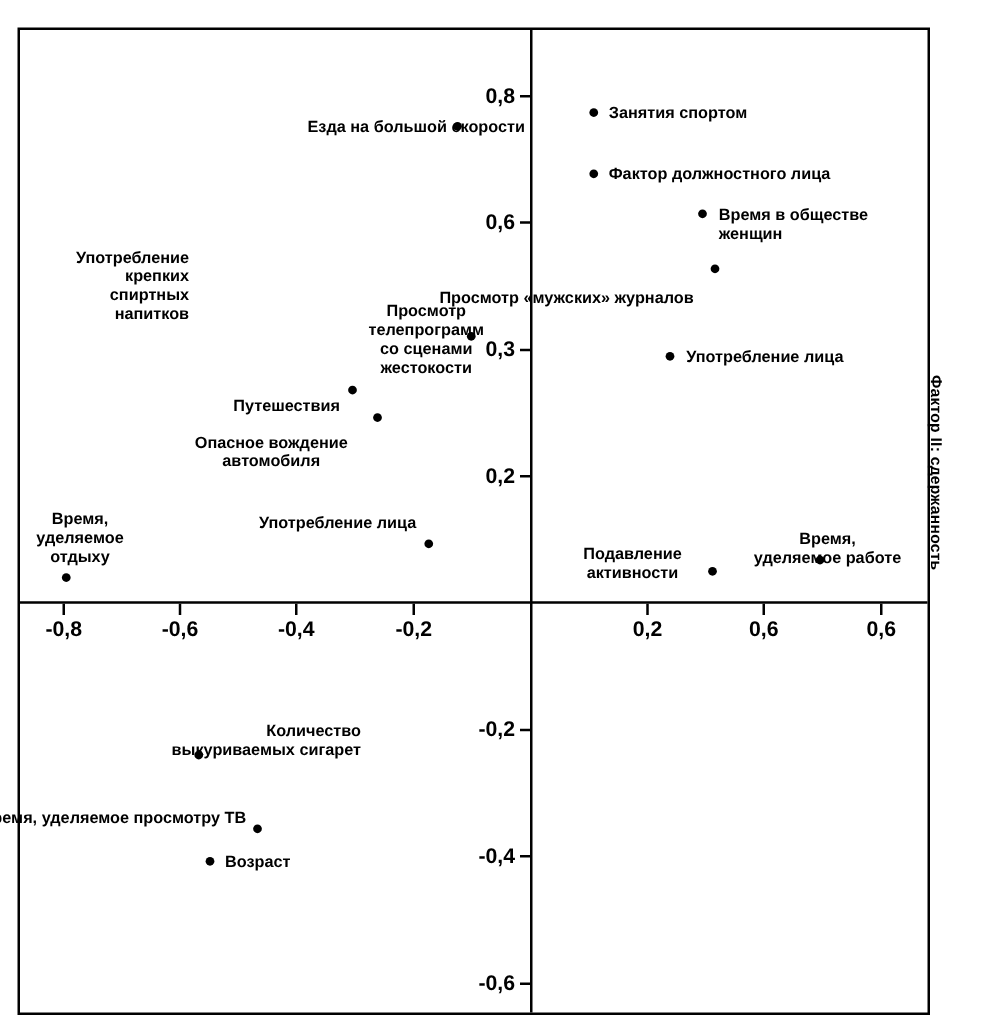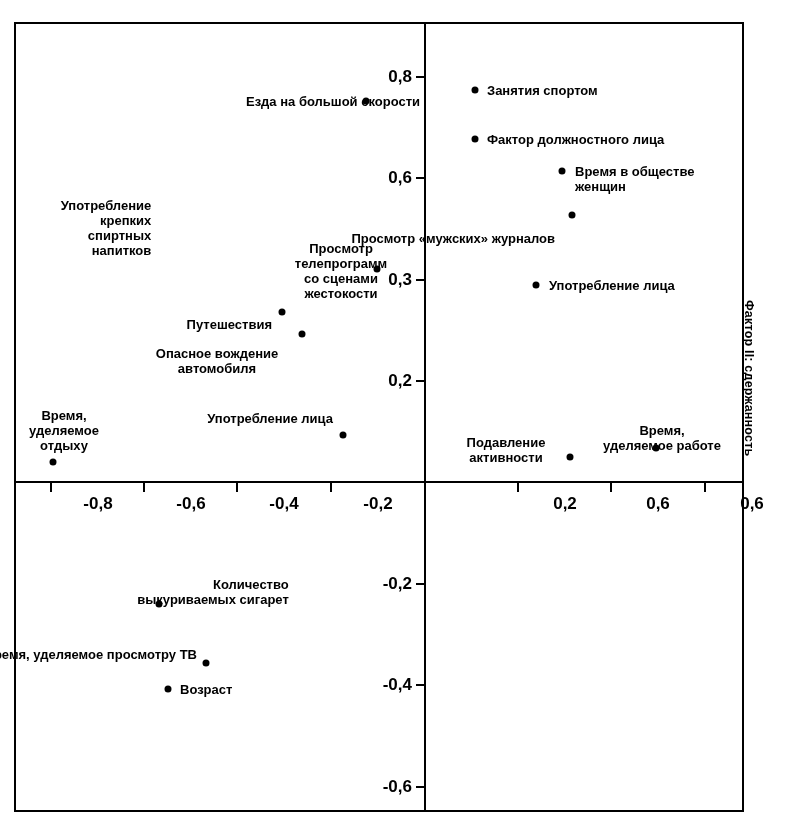--- a/index.html
+++ b/index.html
@@ -77,21 +77,20 @@
     width: 9px;
   }
   .ticklabel {
     position: absolute;
     font-size: 17px;
     font-weight: bold;
     white-space: nowrap;
   }
   .ticklabel-x {
     transform: translateX(-50%);
-    margin-left: 47px;
   }
   .ticklabel-y {
     transform: translateY(-50%);
     text-align: right;
   }
   .point {
     position: absolute;
     width: 7px;
     height: 7px;
     border-radius: 50%;

